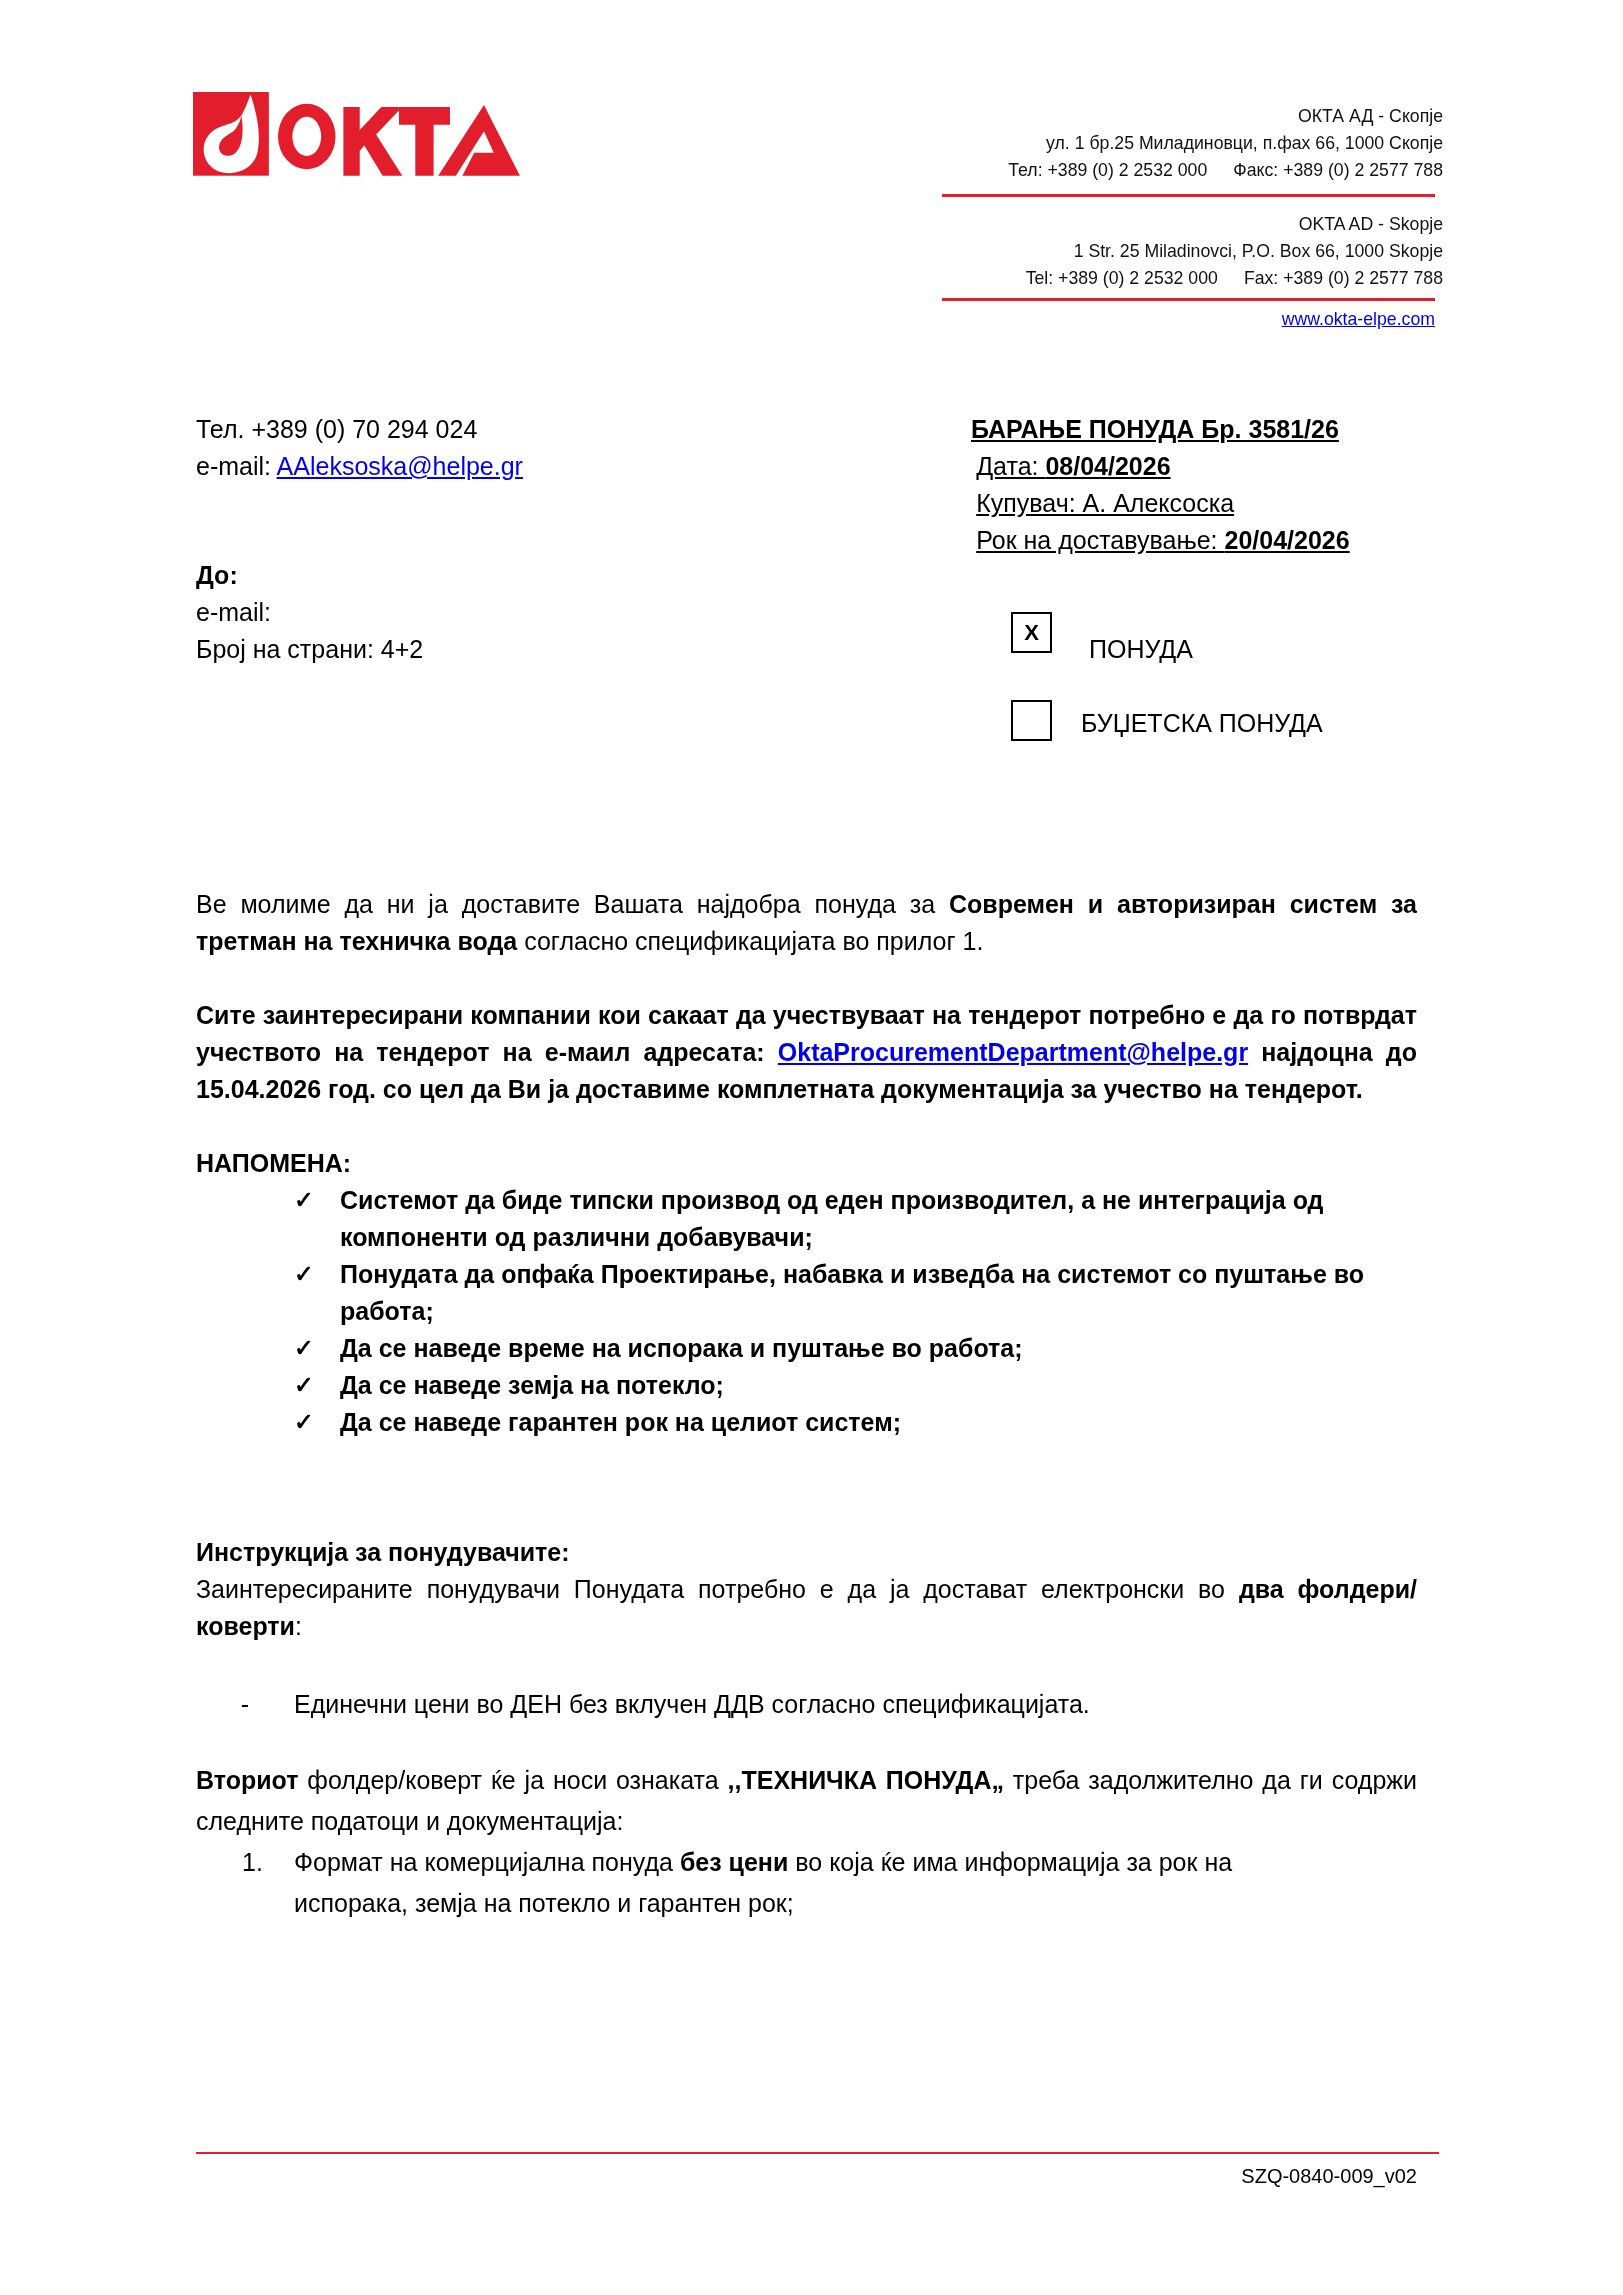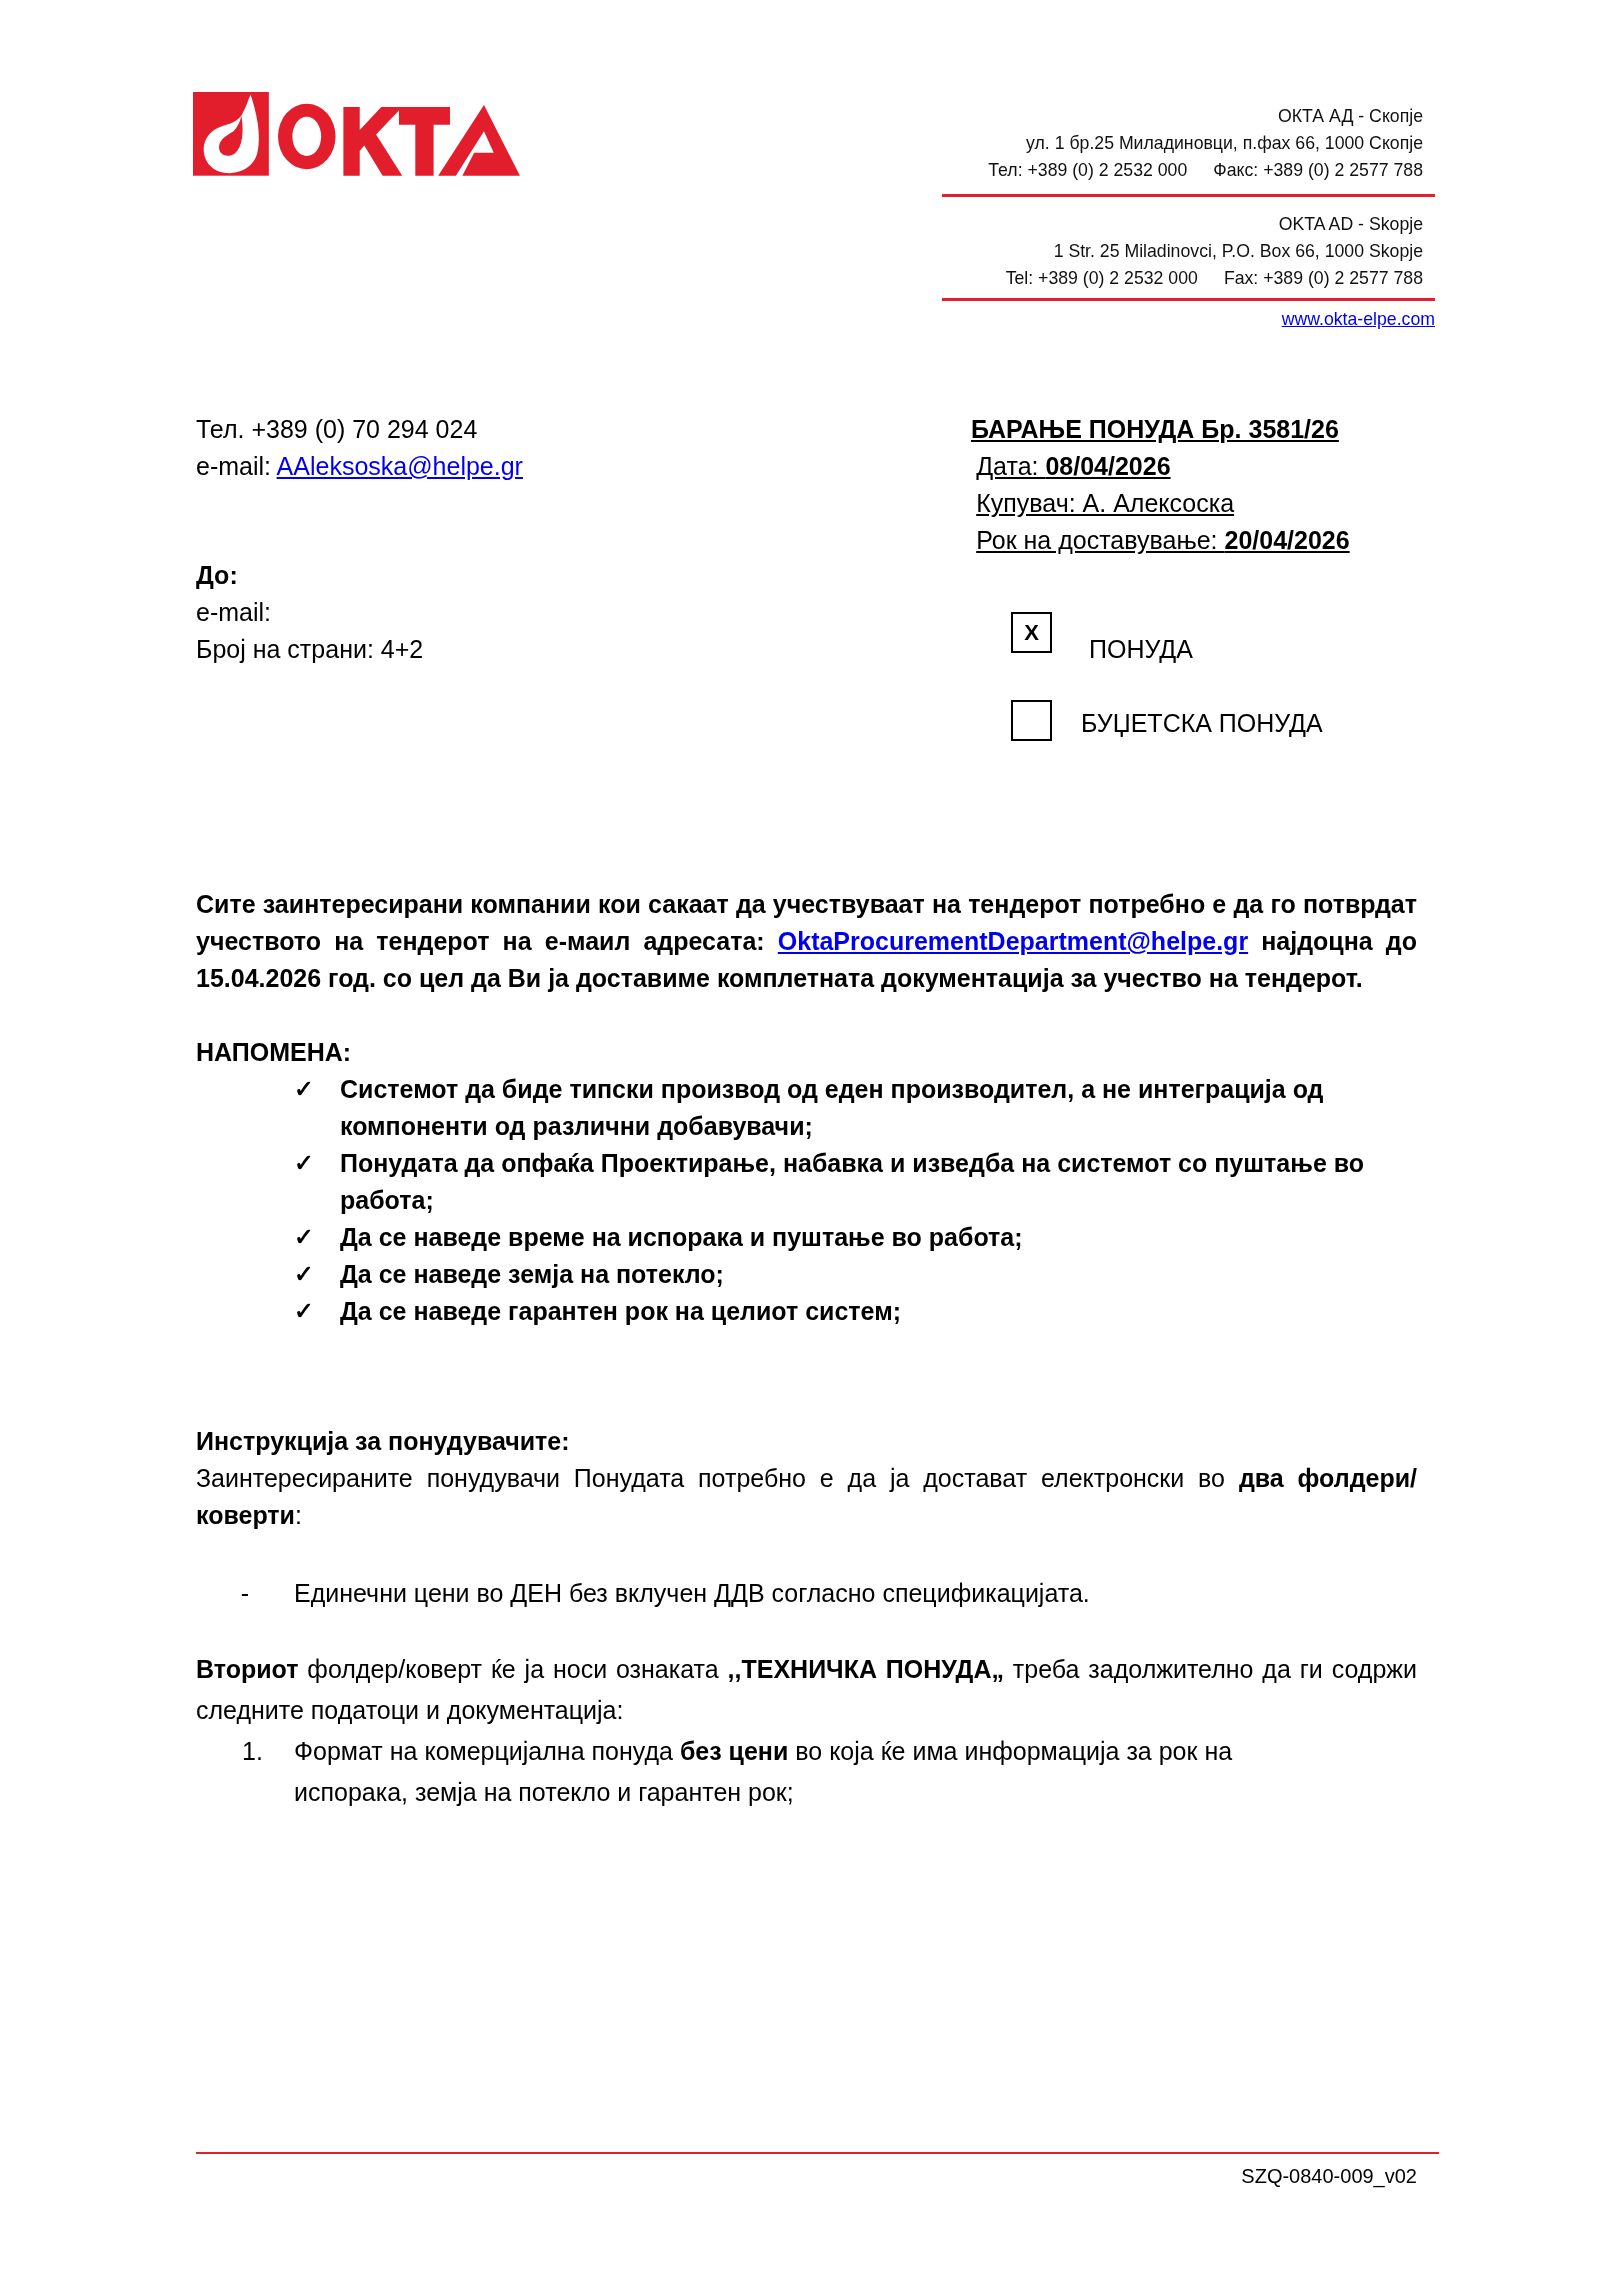--- a/index.html
+++ b/index.html
@@ -2,21 +2,21 @@
 <html style="font-size:10.5px"><head>
 <meta charset="utf-8">
 <style>
   html, body { margin: 0; padding: 0; background: #ffffff; }
   body {
     width: 1623px; height: 2295px; position: relative; overflow: hidden;
     font-family: "Liberation Sans", sans-serif; color: #000;
   }
   .abs { position: absolute; }
   .logo { left: 193px; top: 92px; width: 340px; height: 85px; }
-  .hdr-block { right: 200px; text-align: right; font-size: 17.7px; line-height: 27px; color: #111; }
+  .hdr-block { right: 180px; text-align: right; font-size: 17.7px; line-height: 27px; color: #111; }
   .hdr-line { height: 3.3px; background: #e0202e; }
   .link { color: #0000ee; text-decoration: underline; }
   .body-text { font-size: 25px; line-height: 37px; }
   .b { font-weight: bold; }
   .justify { text-align: justify; text-align-last: left; }
   .checkbox { width: 41px; height: 41px; border: 2px solid #000; box-sizing: border-box;
     display: flex; align-items: center; justify-content: center; font-weight: bold; font-size: 22px; }
   .check-item { display: flex; align-items: flex-start; }
   .check-mark { width: 46px; flex: 0 0 46px; font-size: 23.6px; }
   .footer-line { left: 196px; width: 1243px; top: 2152px; height: 2px; background: #e0202e; }
@@ -81,20 +81,23 @@
 </div>
 <div class="abs body-text" style="left:1089px; top:631px;">ПОНУДА</div>
 
 <div class="abs" style="left:1011px; top:700px;">
   <div class="checkbox"></div>
 </div>
 <div class="abs body-text" style="left:1081px; top:705px;">БУЏЕТСКА ПОНУДА</div>
 
 <div class="abs body-text" style="left:196px; width:1221px; top:849px;">
 
+  <div class="justify" style="margin-top:37px;">
+    <span>Ве молиме да ни ја доставите Вашата најдобра понуда за </span><span class="b">Современ и авторизиран систем за третман на техничка вода</span><span> согласно спецификацијата во прилог 1.</span>
+  </div>
 
   <div class="justify b" style="margin-top:37px;">
     <span>Сите заинтересирани компании кои сакаат да учествуваат на тендерот потребно е да го потврдат учеството на тендерот на е-маил адресата: </span><a class="link">OktaProcurementDepartment@helpe.gr</a><span> најдоцна до 15.04.2026 год. со цел да Ви ја доставиме комплетната документација за учество на тендерот.</span>
   </div>
 
   <div class="b" style="margin-top:37px;">НАПОМЕНА:</div>
   <div style="padding-left:98px;">
     <div class="check-item b">
         <span class="check-mark">✓</span>
         <span>Системот да биде типски производ од еден производител, а не интеграција од компоненти од различни добавувачи;</span>

